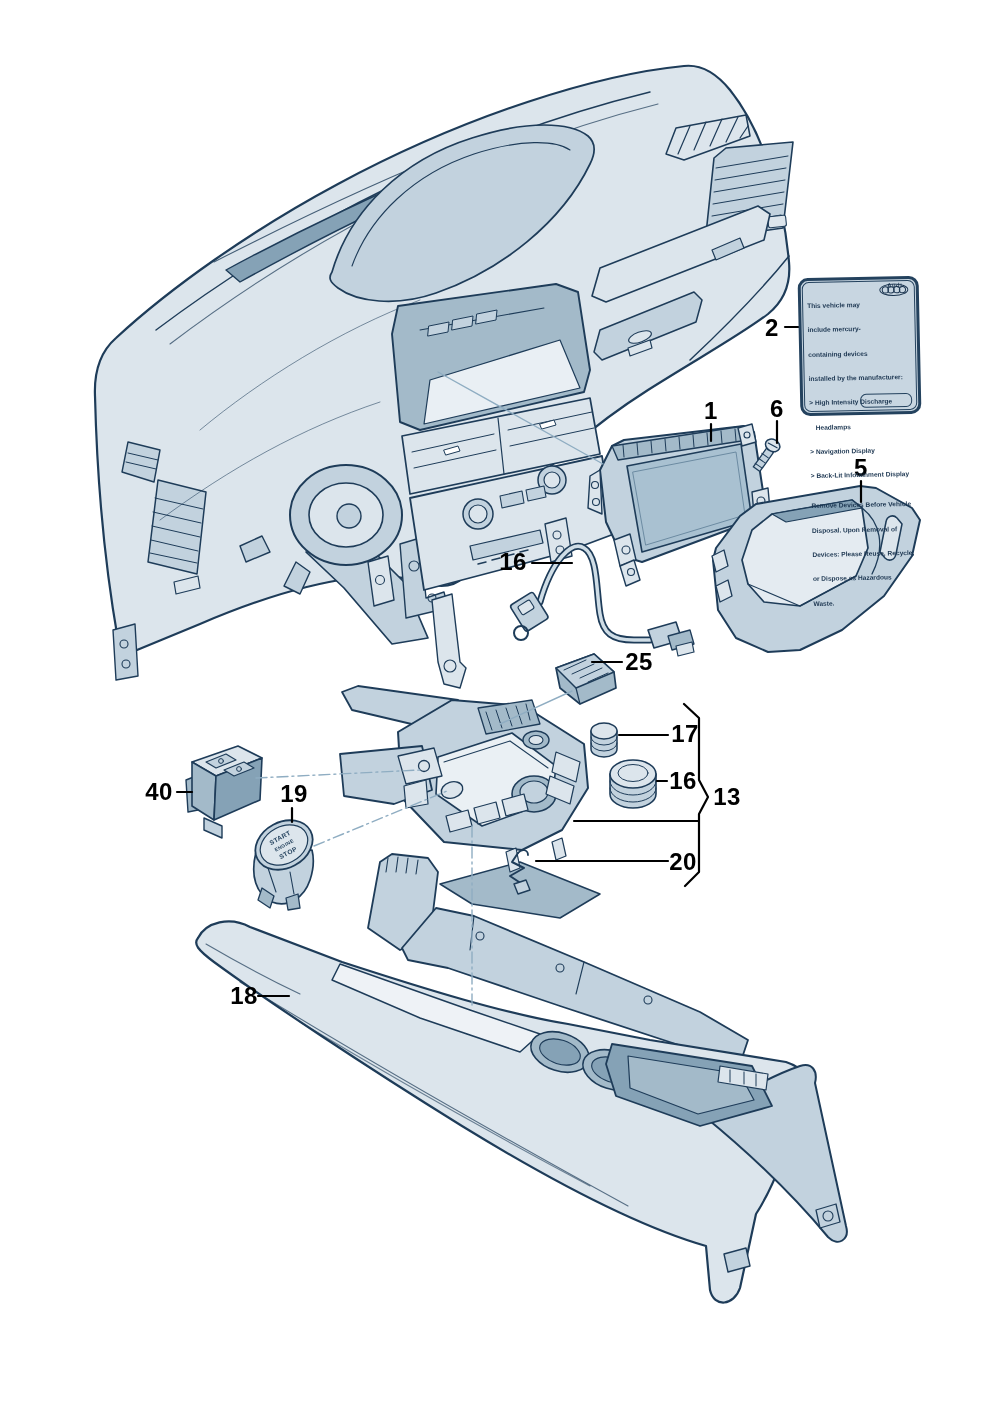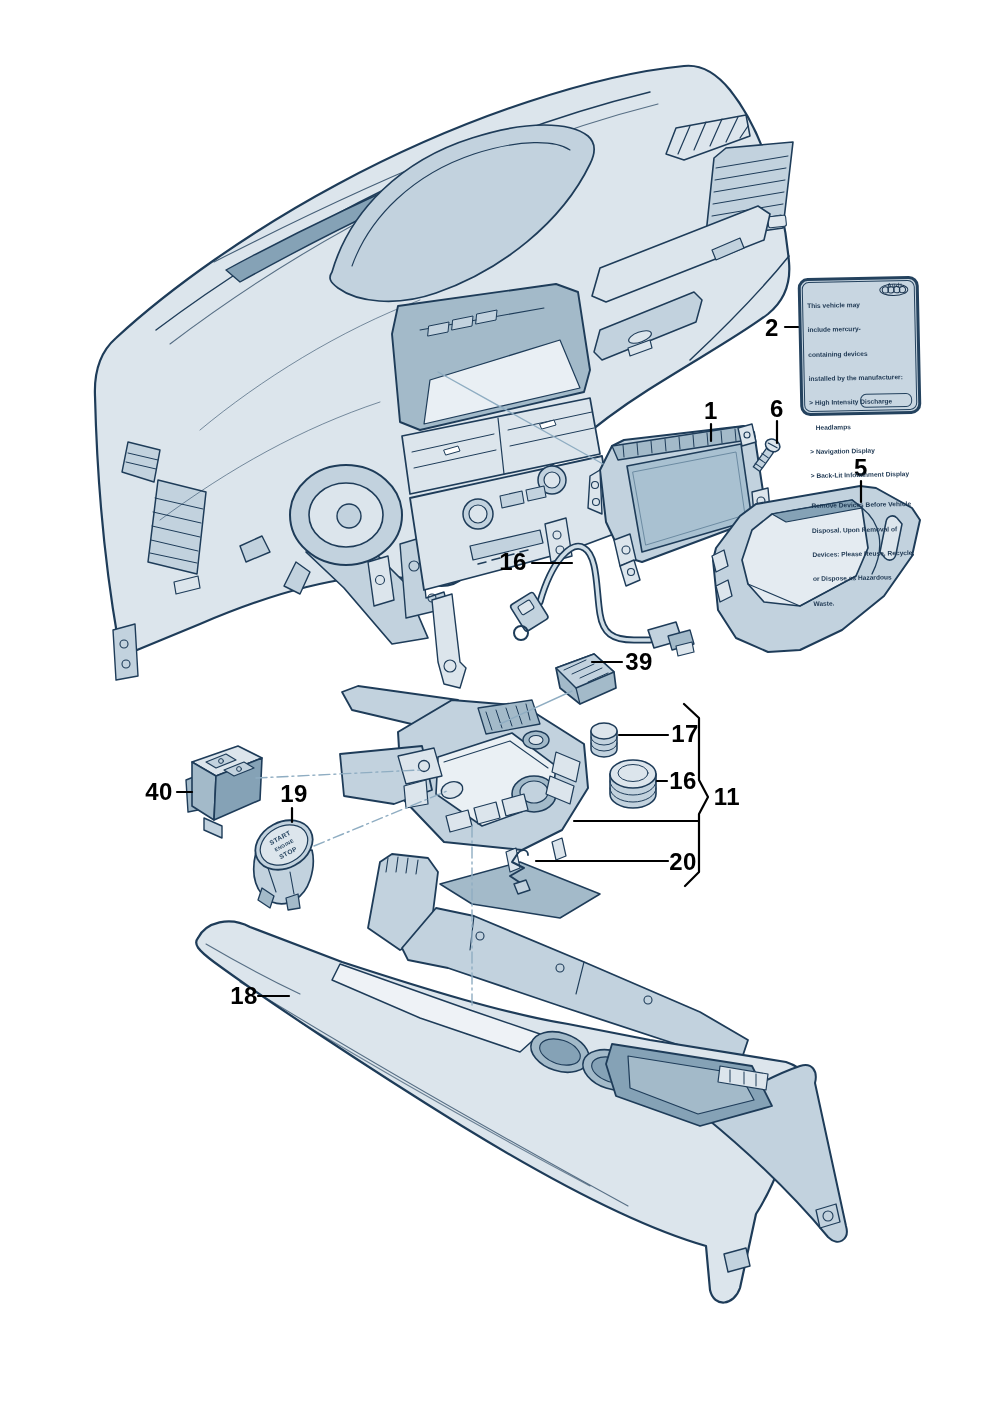--- a/index.html
+++ b/index.html
@@ -288,27 +288,27 @@
       <path d="M684 704 L699 718 L699 780 L708 797 L699 814 L699 872 L685 886" stroke-width="2.2"></path>
     </g>
   </g>
 </svg>
 
 <div class="pn" style="left:711px;top:411px">1</div>
 <div class="pn" style="left:772px;top:328px">2</div>
 <div class="pn" style="left:861px;top:468px">5</div>
 <div class="pn" style="left:777px;top:409px">6</div>
 <div class="pn" style="left:513px;top:562px">16</div>
-<div class="pn" style="left:727px;top:797px">11</div>
+<div class="pn" style="left:727px;top:797px">13</div>
 <div class="pn" style="left:683px;top:781px">16</div>
 <div class="pn" style="left:685px;top:734px">17</div>
 <div class="pn" style="left:683px;top:862px">20</div>
 <div class="pn" style="left:294px;top:794px">19</div>
 <div class="pn" style="left:159px;top:792px">40</div>
-<div class="pn" style="left:639px;top:662px">39</div>
+<div class="pn" style="left:639px;top:662px">25</div>
 <div class="pn" style="left:244px;top:996px">18</div>
 
 <div class="warn">
   <div class="warn-inner"></div>
   <div class="warn-logo">
     <svg width="30" height="13" viewBox="0 0 30 13">
       <ellipse cx="15" cy="6.5" rx="14" ry="5.8" fill="none" stroke="#1b3550" stroke-width="1"></ellipse>
       <circle cx="6.5" cy="6.5" r="3.1" fill="none" stroke="#1b3550" stroke-width="1"></circle>
       <circle cx="12.2" cy="6.5" r="3.1" fill="none" stroke="#1b3550" stroke-width="1"></circle>
       <circle cx="17.9" cy="6.5" r="3.1" fill="none" stroke="#1b3550" stroke-width="1"></circle>

